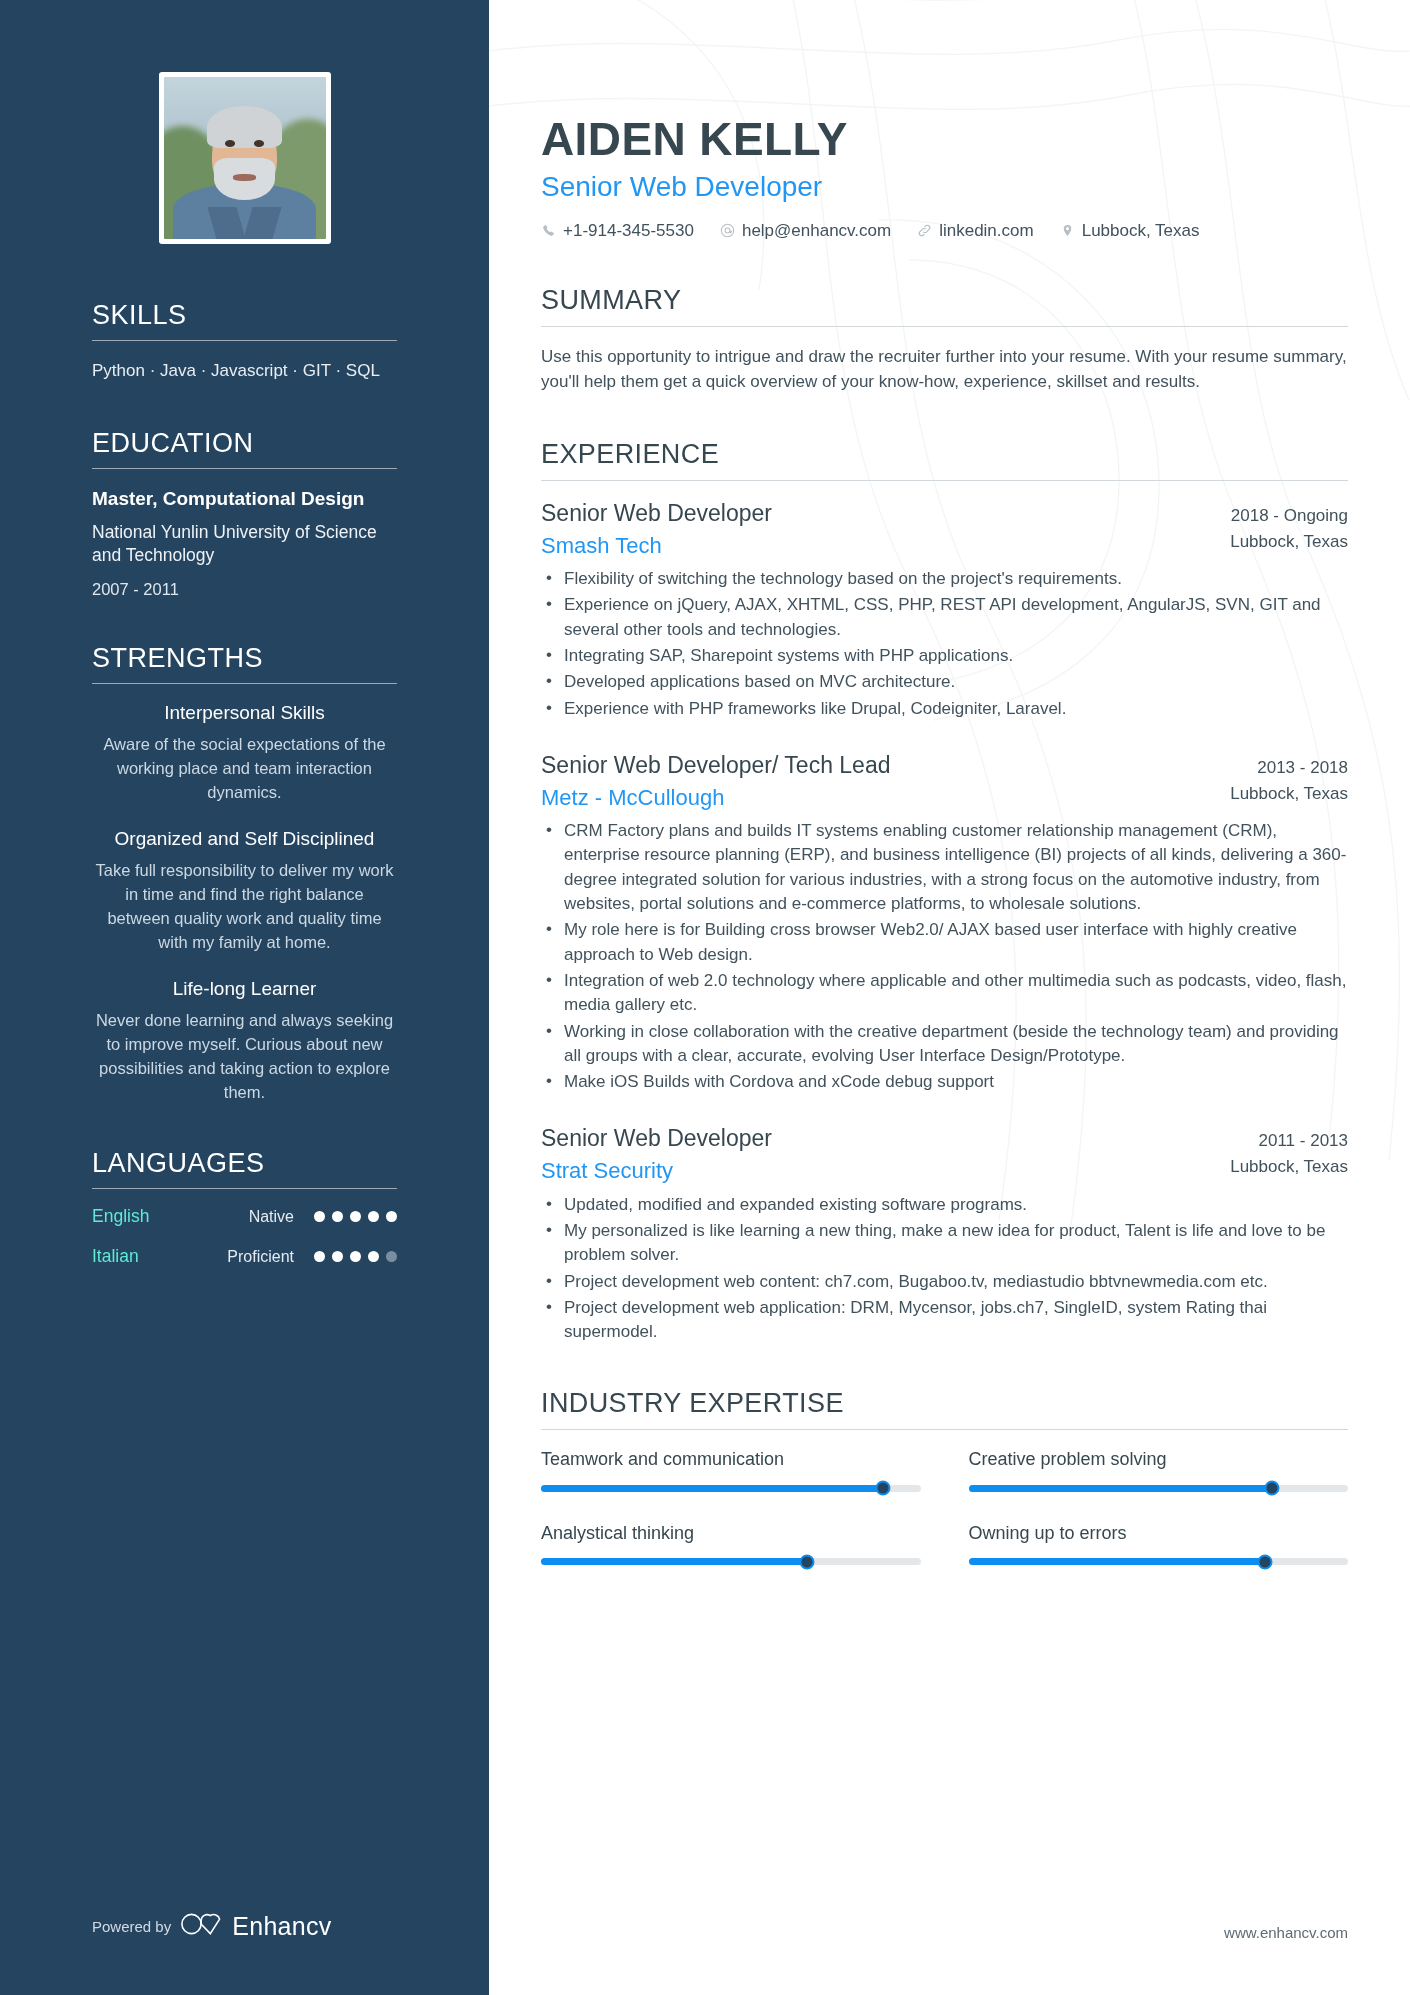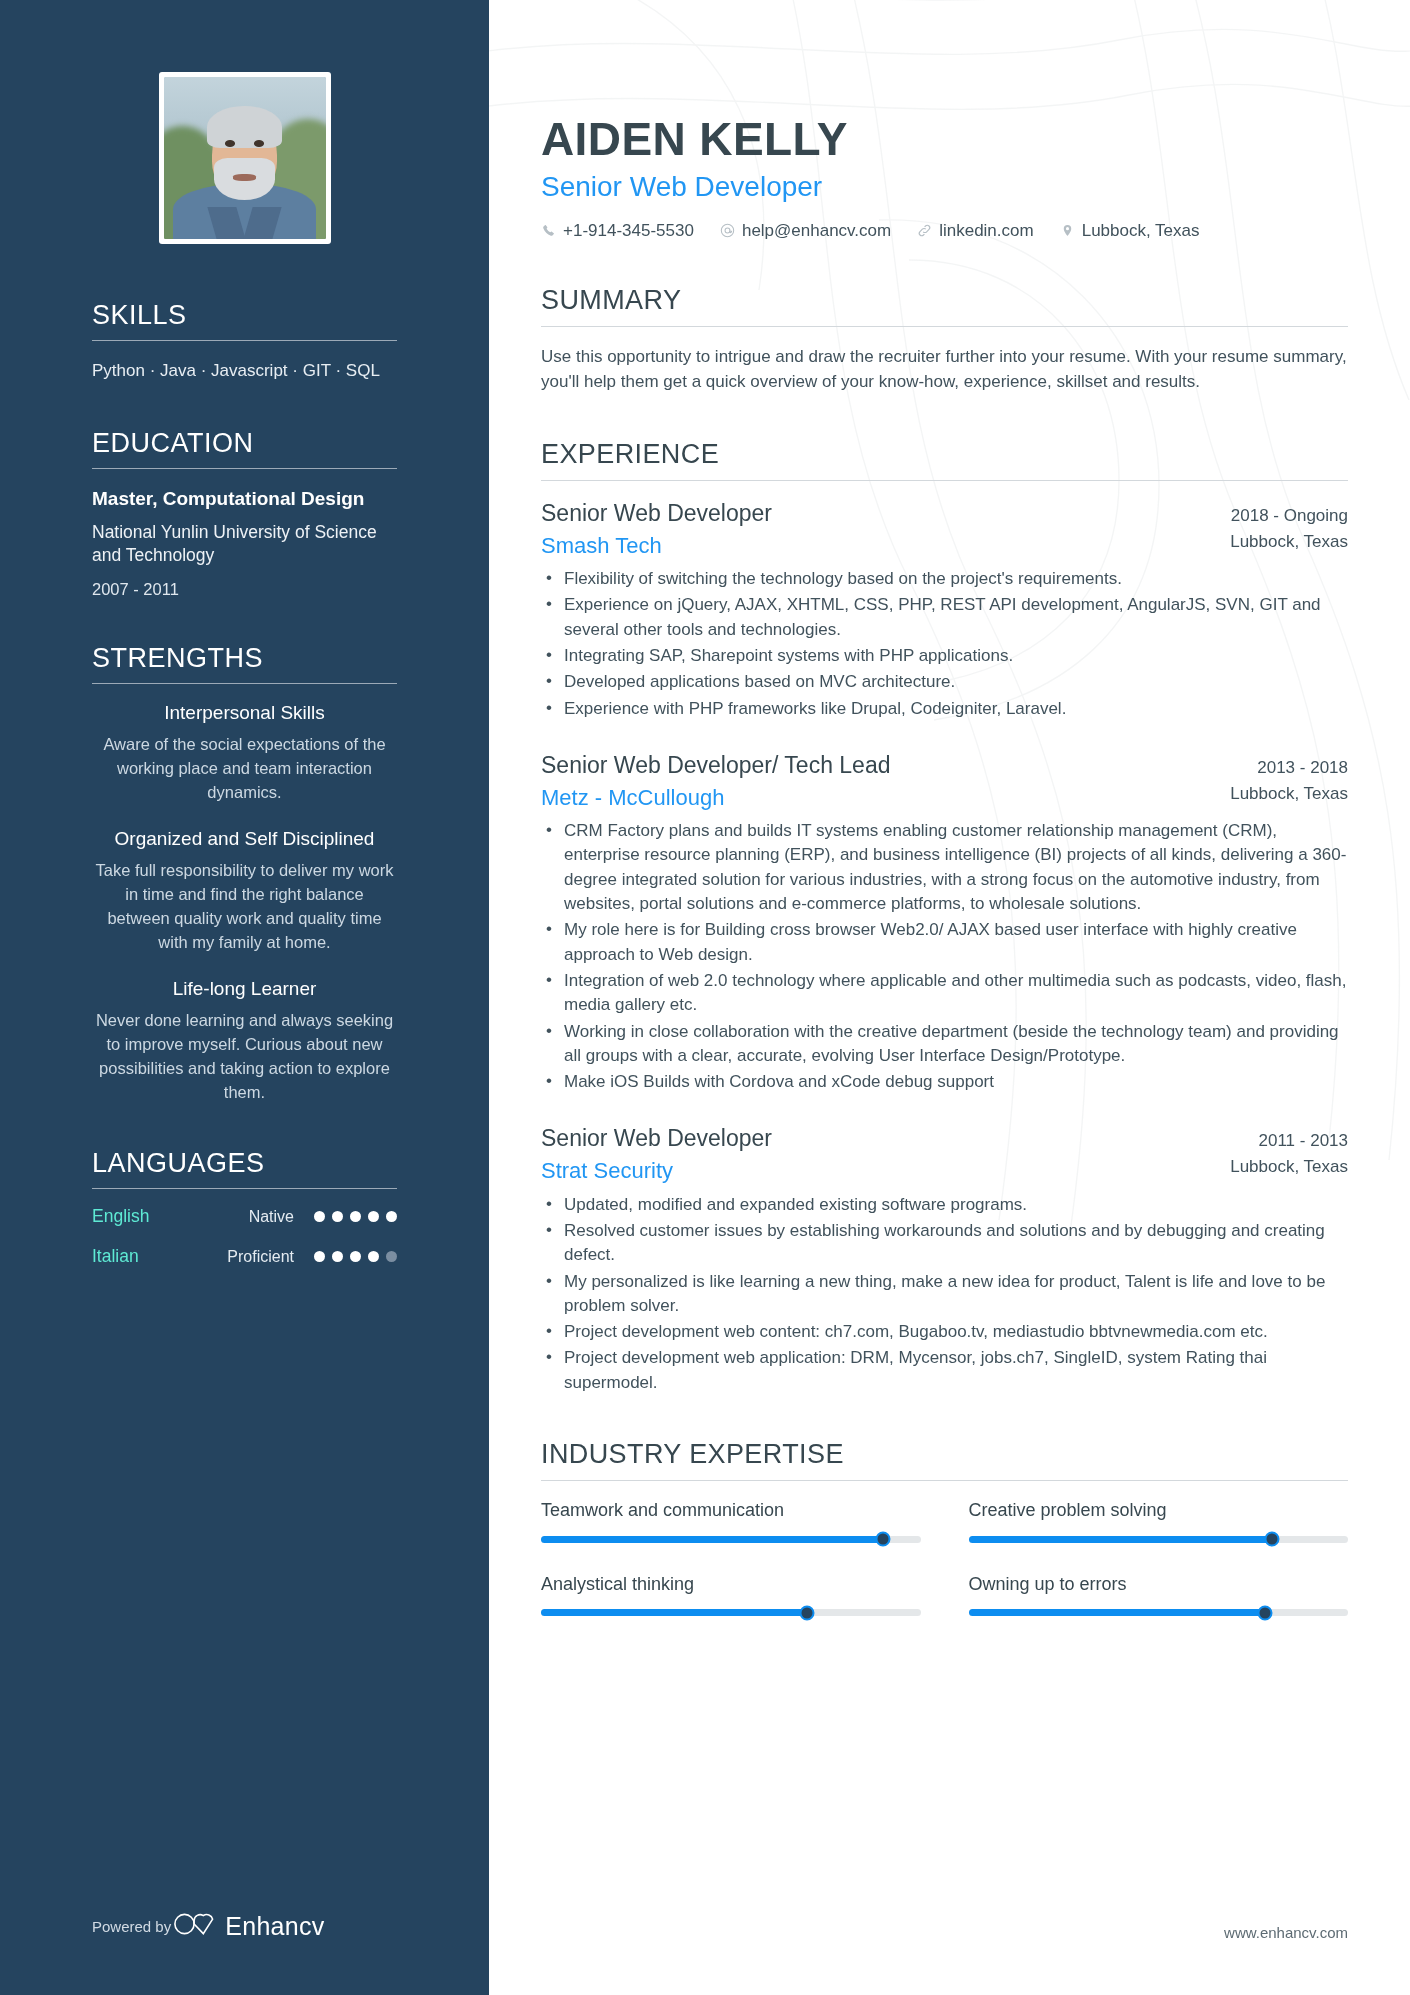--- a/index.html
+++ b/index.html
@@ -140,21 +140,21 @@
     border-radius: 50%;
     background: #ffffff;
   }
   .dot.off { background: #7b8ea1; }
 
   .sidebar-footer {
     margin-top: auto;
     padding-bottom: 54px;
     display: flex;
     align-items: center;
-    gap: 1px;
+    gap: 8px;
   }
   .powered-by {
     font-size: 15px;
     color: #d2dbe4;
   }
   .enhancv-logo {
     display: flex;
     align-items: center;
     gap: 9px;
   }
@@ -554,21 +554,20 @@
           <div class="job-line">
             <span class="job-role">Senior Web Developer</span>
             <span class="job-dates">2011 - 2013</span>
           </div>
           <div class="job-line2">
             <span class="job-company">Strat Security</span>
             <span class="job-location">Lubbock, Texas</span>
           </div>
           <ul class="bullets">
             <li>Updated, modified and expanded existing software programs.</li>
-            <li>Resolved customer issues by establishing workarounds and solutions and by debugging and creating defect.</li>
             <li>My personalized is like learning a new thing, make a new idea for product, Talent is life and love to be problem solver.</li>
             <li>Project development web content: ch7.com, Bugaboo.tv, mediastudio bbtvnewmedia.com  etc.</li>
             <li>Project development web application: DRM, Mycensor, jobs.ch7, SingleID, system Rating thai supermodel.</li>
           </ul>
         </article>
       </section>
 
       <section class="main-section">
         <h2 class="main-heading">INDUSTRY EXPERTISE</h2>
         <div class="main-rule"></div>

